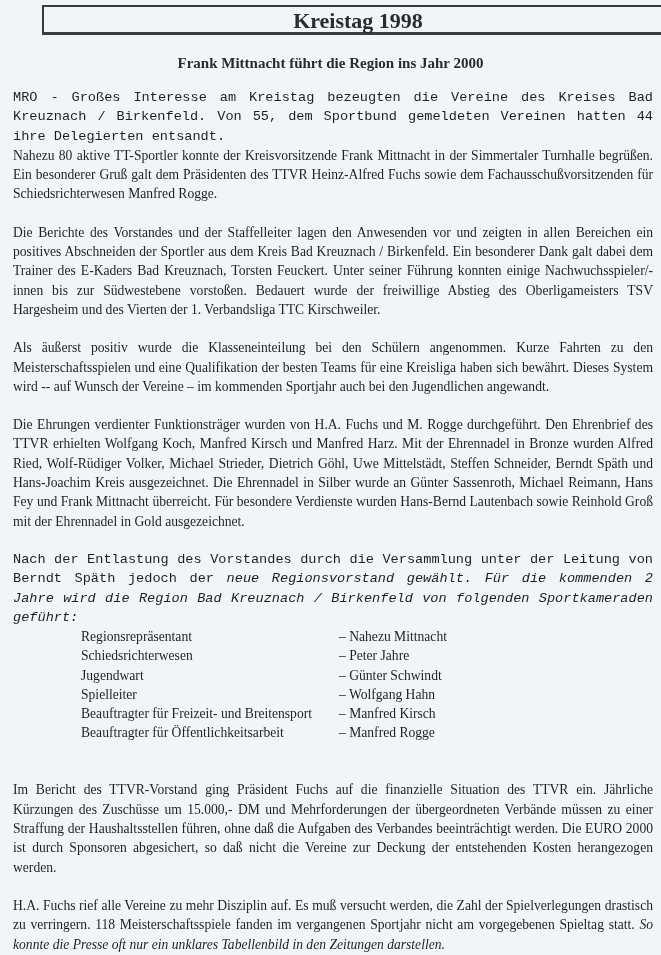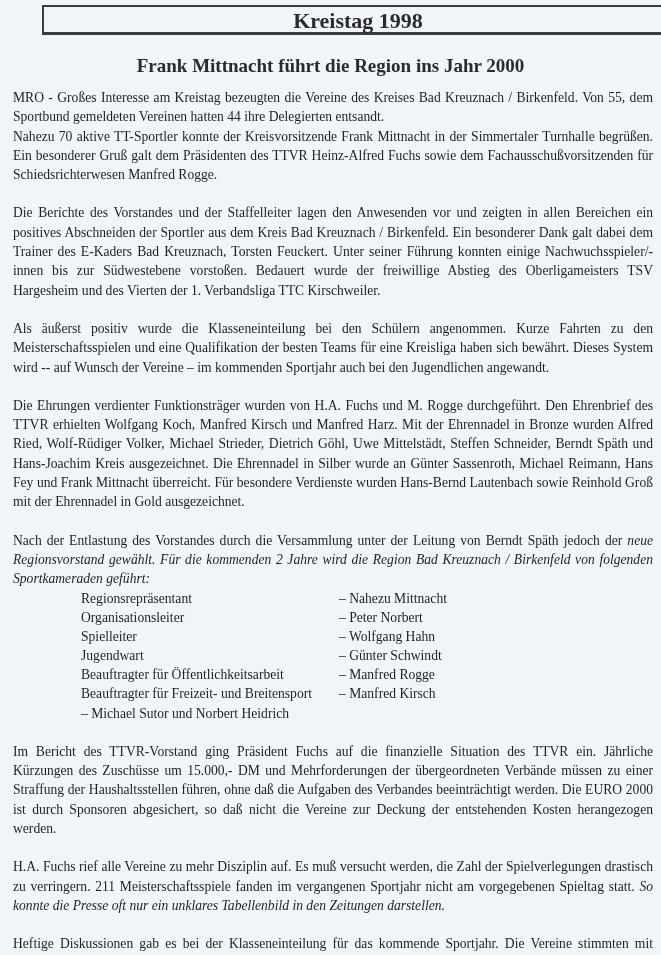--- a/index.html
+++ b/index.html
@@ -39,38 +39,39 @@
       font-weight: bold;
       line-height: 27px;
       color: #2a2a30;
     }
     .subtitle {
       position: absolute;
       left: 0;
       top: 55px;
       width: 661px;
       text-align: center;
-      font-size: 19px;
+      font-size: 15px;
       font-weight: bold;
       color: #2a2a30;
     }
     .article {
       position: absolute;
       left: 13px;
       top: 88px;
       width: 640px;
       font-size: 13.6px;
       line-height: 19.3px;
       text-align: justify;
     }
     .article p {
       margin: 0 0 19px 0;
     }
     .article p.tight {
       margin-bottom: 0;
+      font-family: Liberation Mono, monospace;
     }
     .board {
       margin: 0 0 19px 0;
       padding-left: 68px;
     }
     .board-row {
       display: flex;
       height: 19.2px;
       line-height: 19.2px;
     }
@@ -91,54 +92,53 @@
 <div class="page">
 
   <div class="title-box">
     <h1>Kreistag 1998</h1>
   </div>
 
   <div class="subtitle">Frank Mittnacht führt die Region ins Jahr 2000</div>
 
   <div class="article">
     <p class="tight">MRO - Großes Interesse am Kreistag bezeugten die Vereine des Kreises Bad Kreuznach / Birkenfeld. Von 55, dem Sportbund gemeldeten Vereinen hatten 44 ihre Delegierten entsandt.</p>
-    <p>Nahezu 70 aktive TT-Sportler konnte der Kreisvorsitzende Frank Mittnacht in der Simmertaler Turnhalle begrüßen. Ein besonderer Gruß galt dem Präsidenten des TTVR Heinz-Alfred Fuchs sowie dem Fachausschußvorsitzenden für Schiedsrichterwesen Manfred Rogge.</p>
+    <p>Nahezu 80 aktive TT-Sportler konnte der Kreisvorsitzende Frank Mittnacht in der Simmertaler Turnhalle begrüßen. Ein besonderer Gruß galt dem Präsidenten des TTVR Heinz-Alfred Fuchs sowie dem Fachausschußvorsitzenden für Schiedsrichterwesen Manfred Rogge.</p>
     <p>Die Berichte des Vorstandes und der Staffelleiter lagen den Anwesenden vor und zeigten in allen Bereichen ein positives Abschneiden der Sportler aus dem Kreis Bad Kreuznach / Birkenfeld. Ein besonderer Dank galt dabei dem Trainer des E-Kaders Bad Kreuznach, Torsten Feuckert. Unter seiner Führung konnten einige Nachwuchsspieler/-innen bis zur Südwestebene vorstoßen. Bedauert wurde der freiwillige Abstieg des Oberligameisters TSV Hargesheim und des Vierten der 1. Verbandsliga TTC Kirschweiler.</p>
     <p>Als äußerst positiv wurde die Klasseneinteilung bei den Schülern angenommen. Kurze Fahrten zu den Meisterschaftsspielen und eine Qualifikation der besten Teams für eine Kreisliga haben sich bewährt. Dieses System wird -- auf Wunsch der Vereine – im kommenden Sportjahr auch bei den Jugendlichen angewandt.</p>
     <p>Die Ehrungen verdienter Funktionsträger wurden von H.A. Fuchs und M. Rogge durchgeführt. Den Ehrenbrief des TTVR erhielten Wolfgang Koch, Manfred Kirsch und Manfred Harz. Mit der Ehrennadel in Bronze wurden Alfred Ried, Wolf-Rüdiger Volker, Michael Strieder, Dietrich Göhl, Uwe Mittelstädt, Steffen Schneider, Berndt Späth und Hans-Joachim Kreis ausgezeichnet. Die Ehrennadel in Silber wurde an Günter Sassenroth, Michael Reimann, Hans Fey und Frank Mittnacht überreicht. Für besondere Verdienste wurden Hans-Bernd Lautenbach sowie Reinhold Groß mit der Ehrennadel in Gold ausgezeichnet.</p>
     <p class="tight"><span>Nach der Entlastung des Vorstandes durch die Versammlung unter der Leitung von Berndt Späth jedoch der </span><em class="ital">neue Regionsvorstand gewählt.</em><em class="ital"> Für die kommenden 2 Jahre wird die Region Bad Kreuznach / Birkenfeld von folgenden Sportkameraden geführt:</em></p>
 
     <div class="board">
       <div class="board-row">
         <span class="board-role">Regionsrepräsentant</span>
         <span class="board-name">Nahezu Mittnacht</span>
       </div>
       <div class="board-row">
-        <span class="board-role">Organisationsleiter</span>
-        <span class="board-name">Peter Norbert</span>
+        <span class="board-role">Schiedsrichterwesen</span>
+        <span class="board-name">Peter Jahre</span>
+      </div>
+      <div class="board-row">
+        <span class="board-role">Jugendwart</span>
+        <span class="board-name">Günter Schwindt</span>
       </div>
       <div class="board-row">
         <span class="board-role">Spielleiter</span>
         <span class="board-name">Wolfgang Hahn</span>
       </div>
       <div class="board-row">
-        <span class="board-role">Jugendwart</span>
-        <span class="board-name">Günter Schwindt</span>
+        <span class="board-role">Beauftragter für Freizeit- und Breitensport</span>
+        <span class="board-name">Manfred Kirsch</span>
       </div>
       <div class="board-row">
         <span class="board-role">Beauftragter für Öffentlichkeitsarbeit</span>
         <span class="board-name">Manfred Rogge</span>
       </div>
       <div class="board-row">
-        <span class="board-role">Beauftragter für Freizeit- und Breitensport</span>
-        <span class="board-name">Manfred Kirsch</span>
-      </div>
-      <div class="board-row">
-        <span class="board-name">Michael Sutor und Norbert Heidrich</span>
       </div>
     </div>
 
     <p>Im Bericht des TTVR-Vorstand ging Präsident Fuchs auf die finanzielle Situation des TTVR ein. Jährliche Kürzungen des Zuschüsse um 15.000,- DM und Mehrforderungen der übergeordneten Verbände müssen zu einer Straffung der Haushaltsstellen führen, ohne daß die Aufgaben des Verbandes beeinträchtigt werden. Die EURO 2000 ist durch Sponsoren abgesichert, so daß nicht die Vereine zur Deckung der entstehenden Kosten herangezogen werden.</p>
-    <p><span>H.A. Fuchs rief alle Vereine zu mehr Disziplin auf. Es muß versucht werden, die Zahl der Spielverlegungen drastisch zu verringern. 211 Meisterschaftsspiele fanden im vergangenen Sportjahr nicht am vorgegebenen Spieltag statt. </span><em class="ital">So konnte die Presse oft nur ein unklares Tabellenbild in den Zeitungen darstellen.</em></p>
+    <p><span>H.A. Fuchs rief alle Vereine zu mehr Disziplin auf. Es muß versucht werden, die Zahl der Spielverlegungen drastisch zu verringern. 118 Meisterschaftsspiele fanden im vergangenen Sportjahr nicht am vorgegebenen Spieltag statt. </span><em class="ital">So konnte die Presse oft nur ein unklares Tabellenbild in den Zeitungen darstellen.</em></p>
     <p>Heftige Diskussionen gab es bei der Klasseneinteilung für das kommende Sportjahr. Die Vereine stimmten mit Mehrheit gegen den Vorschlag, die mittlere Nahe komplett aufzulösen und votierten somit für die Beibehaltung der 10-er-Klassen. Um jedoch alle Klassen mit 10 Mannschaften zu füllen, wird vielleicht schon 1999 eine Klasse wegfallen müssen. In der Saison 98/99 sind vier Klassen nicht mit der Sollstärke von 10 Mannschaften besetzt. Insgesamt fehlen in den Herrenklassen 12 Mannschaften. In erster Linie werden dann die Vereine in die Pflicht genommen, gemeinsam mitzuhelfen, daß nur Spielklassen mit maximal 10 Mannschaften am Spielbetrieb teilnehmen.</p>
   </div>
 
 </div>
 
 </body></html>

